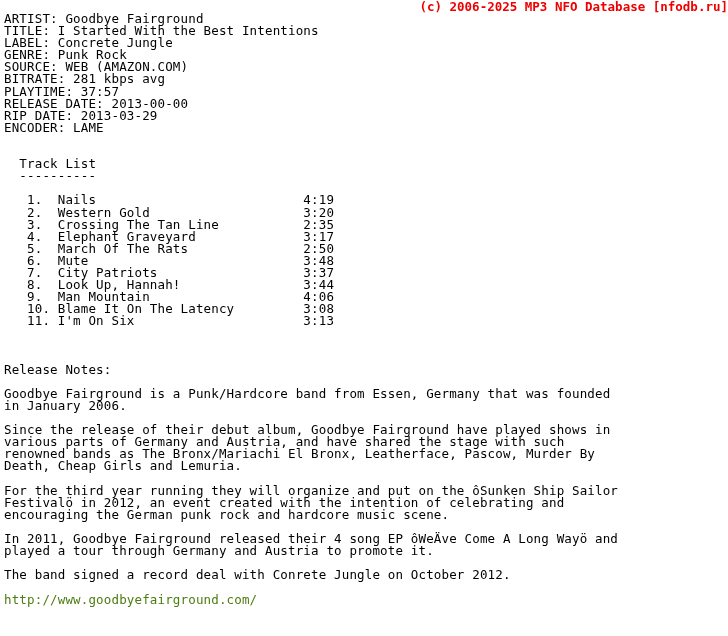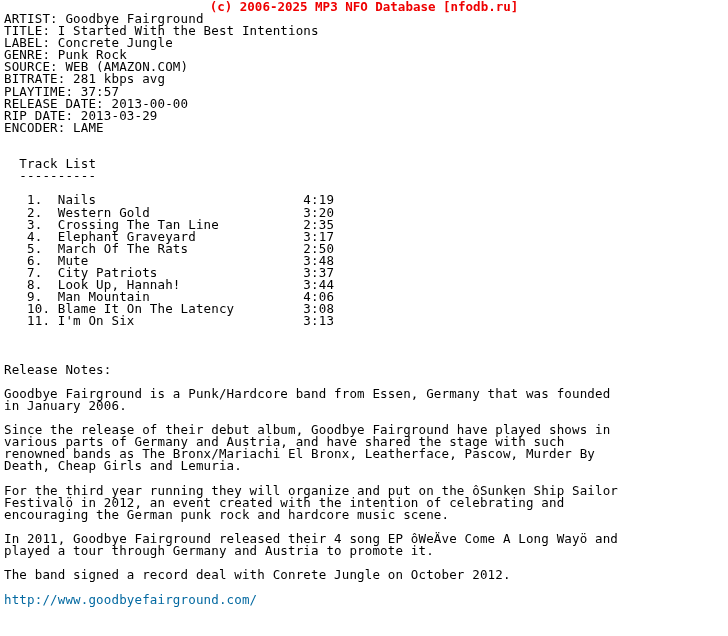--- a/index.html
+++ b/index.html
@@ -15,21 +15,21 @@
     font-family: "DejaVu Sans Mono", "Liberation Mono", monospace;
   }
   .nfo-page {
     position: relative;
     width: 728px;
     height: 636px;
     background: #ffffff;
     box-sizing: border-box;
   }
   .header-line {
-    text-align: center;
+    text-align: right;
     color: #ee0000;
     font-family: "DejaVu Sans Mono", "Liberation Mono", monospace;
     font-size: 12.5px;
     font-weight: bold;
     line-height: 12px;
     height: 12px;
     padding-top: 1px;
     white-space: pre;
     letter-spacing: 0px;
   }
@@ -38,21 +38,21 @@
     padding: 0 0 0 4px;
     color: #000000;
     font-family: "DejaVu Sans Mono", "Liberation Mono", monospace;
     font-size: 12.5px;
     line-height: 12.1px;
     font-weight: normal;
     white-space: pre;
     letter-spacing: 0.15px;
   }
   .url-line {
-    color: #0369a1;
+    color: #4d7c0f;
     margin-top: 19px;
   }
 </style>
 </head>
 <body>
 
 <div class="nfo-page">
 
   <div class="header-line" style="color: rgb(238, 0, 0);">(c) 2006-2025 MP3 NFO Database [nfodb.ru]</div>
 

